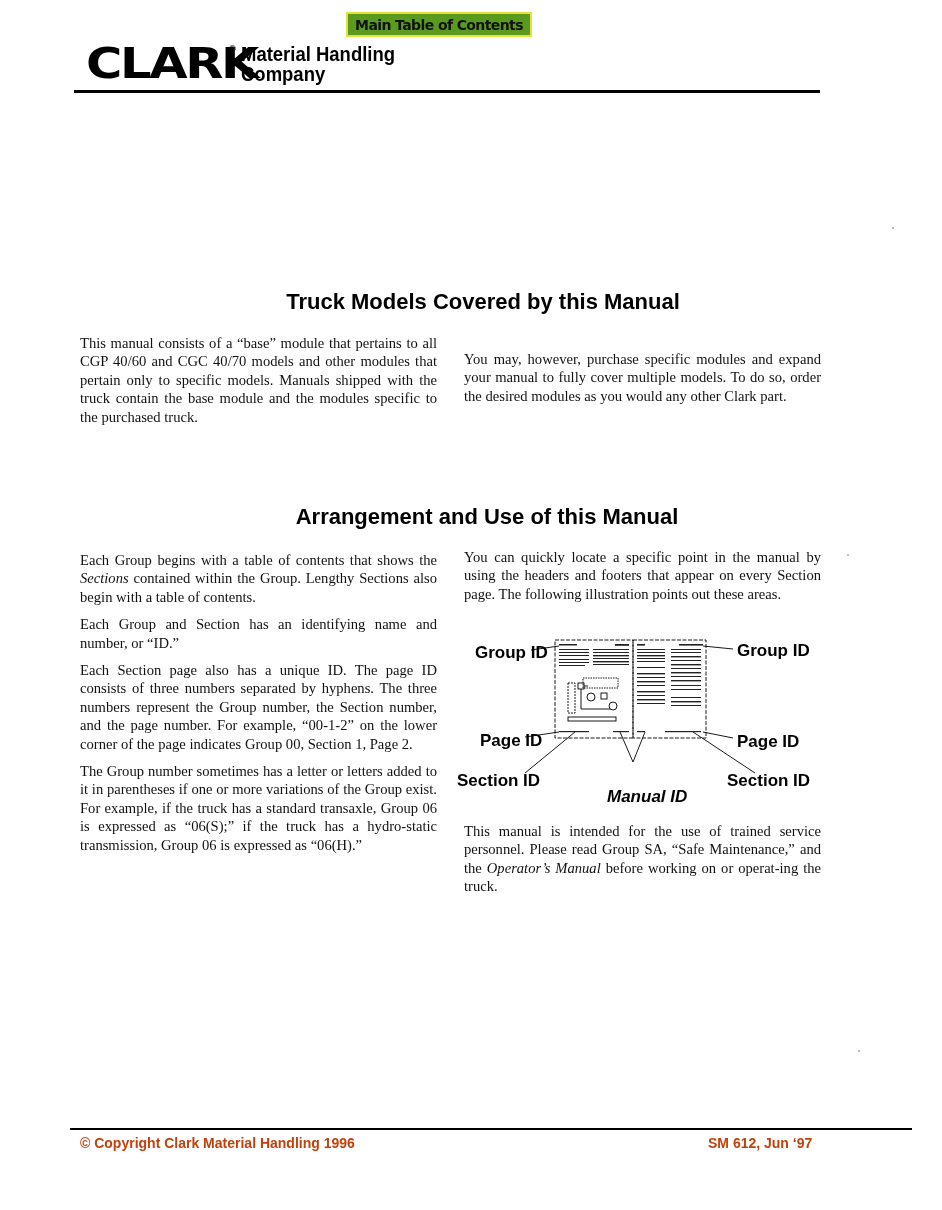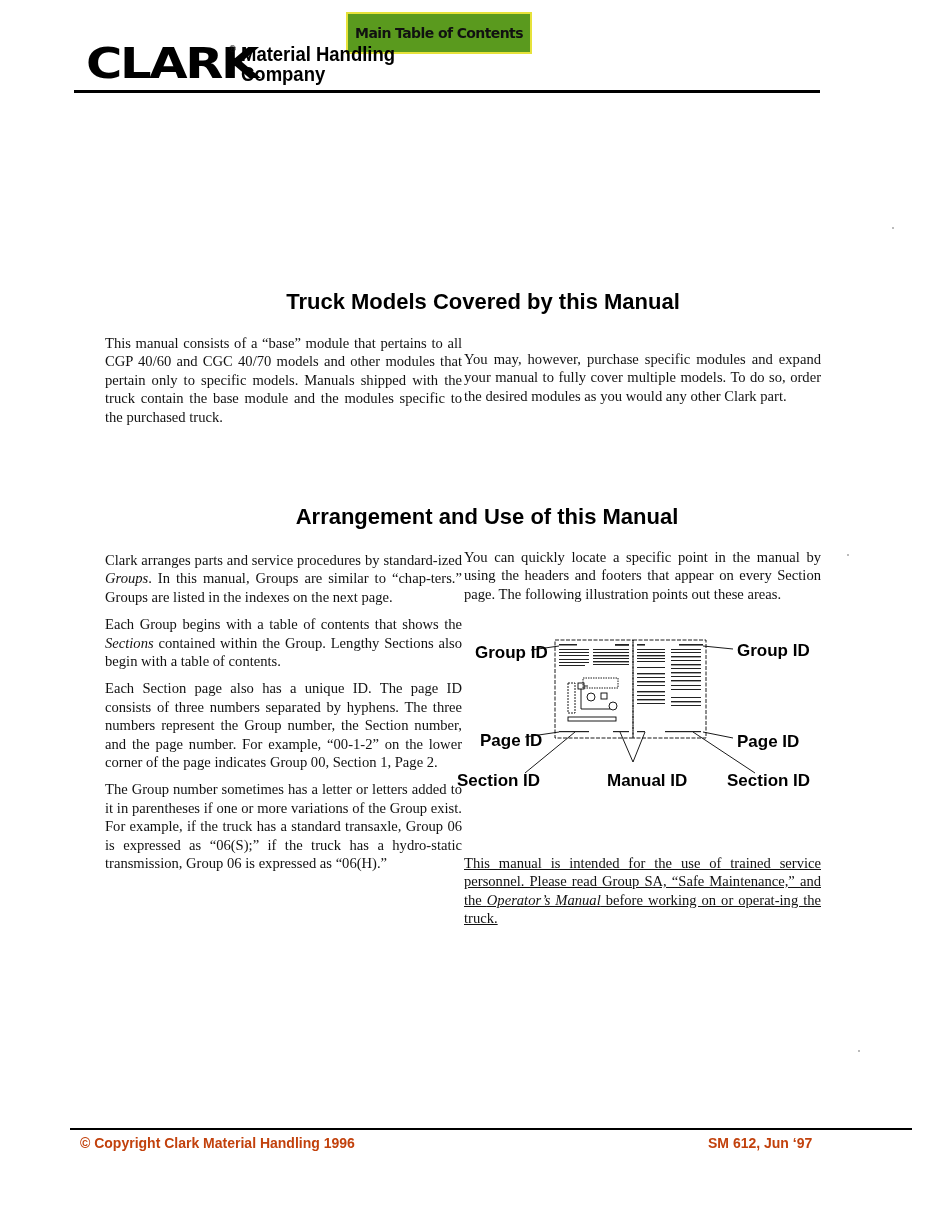--- a/index.html
+++ b/index.html
@@ -1,21 +1,21 @@
 <!DOCTYPE html>
 <html><head>
   <meta charset="utf-8">
   <style>
     html, body { margin: 0; padding: 0; background: #ffffff; }
     body { width: 942px; height: 1210px; position: relative; overflow: hidden; color: #111; }
     .abs { position: absolute; }
 
     
     .toc-button {
-      left: 346px; top: 12px; width: 186px; height: 42px;
+      left: 346px; top: 12px; width: 186px; height: 25px;
       background: #5a9a1e; border: 2px solid #e6e23a; box-sizing: border-box;
       display: flex; align-items: center; justify-content: center;
       font-family: "DejaVu Sans", sans-serif; font-size: 14px; font-weight: bold;
       color: #111; letter-spacing: -0.6px; cursor: pointer;
     }
 
     
     .logo-mark {
       left: 86px; top: 44px; height: 40px;
       font-family: "DejaVu Sans", sans-serif; font-weight: bold; font-size: 42px;
@@ -37,27 +37,27 @@
     }
     .h-truck { top: 289px; left: 12px; }
     .h-arrange { top: 504px; left: 16px; }
 
     
     .col {
       font-family: "Liberation Serif", serif; font-size: 14.6px; line-height: 18.4px;
       color: #111; text-align: justify; hyphens: manual;
     }
     .col p { margin: 0 0 9px 0; }
-    .col-left { left: 80px; width: 357px; margin-left: 25px; }
+    .col-left { left: 80px; width: 357px; }
     .col-right { left: 464px; width: 357px; margin-top: 16px; }
     .t1l { top: 334px; }
     .t1r { top: 334px; }
     .t2l { top: 551px; }
     .t2r { top: 532px; }
-    .t3r { top: 838px; text-decoration: underline; }
+    .t3r { top: 806px; }
     .last-line { text-align-last: left; }
 
     
     .diagram { left: 455px; top: 625px; width: 350px; height: 175px; }
     .diag-label {
       position: absolute; font-family: "Liberation Sans", sans-serif; font-weight: bold;
       font-size: 17px; color: #000; white-space: nowrap;
     }
 
     
@@ -86,22 +86,22 @@
 <div class="abs heading h-truck">Truck Models Covered by this Manual</div>
 <div class="abs col col-left t1l">
   <p class="last-line">This manual consists of a “base” module that pertains to all CGP 40/60 and CGC 40/70 models and other modules that pertain only to specific models. Manuals shipped with the truck contain the base module and the modules specific to the purchased truck.</p>
 </div>
 <div class="abs col col-right t1r">
   <p class="last-line">You may, however, purchase specific modules and expand your manual to fully cover multiple models. To do so, order the desired modules as you would any other Clark part.</p>
 </div>
 
 <div class="abs heading h-arrange">Arrangement and Use of this Manual</div>
 <div class="abs col col-left t2l">
-  <p class="last-line"><span>Clark arranges parts and service procedures by standard-ized </span><em>Groups</em><span>. In this manual, Groups are similar to “chap-ters.” Groups are listed in the indexes on the next page.</span></p>
   <p class="last-line"><span>Each Group begins with a table of contents that shows the </span><em>Sections</em><span> contained within the Group. Lengthy Sections also begin with a table of contents.</span></p>
+  <p class="last-line"><span>Each Group and Section has an identifying name and number, or “ID.”</span></p>
   <p class="last-line"><span>Each Section page also has a unique ID. The page ID consists of three numbers separated by hyphens. The three numbers represent the Group number, the Section number, and the page number. For example, “00-1-2” on the lower corner of the page indicates Group 00, Section 1, Page 2.</span></p>
   <p class="last-line"><span>The Group number sometimes has a letter or letters added to it in parentheses if one or more variations of the Group exist. For example, if the truck has a standard transaxle, Group 06 is expressed as “06(S);” if the truck has a hydro-static transmission, Group 06 is expressed as “06(H).”</span></p>
 </div>
 <div class="abs col col-right t2r">
   <p class="last-line">You can quickly locate a specific point in the manual by using the headers and footers that appear on every Section page. The following illustration points out these areas.</p>
 </div>
 
 <div class="abs diagram">
   <svg width="350" height="175" viewBox="0 0 350 175">
     <g fill="none" stroke="#000" stroke-width="0.9">
@@ -179,21 +179,21 @@
         <rect x="216" y="80" width="30" height="1"></rect>
       <rect x="182" y="106" width="8" height="1.2"></rect>
         <rect x="210" y="106" width="36" height="1.2"></rect>
     </g>
   </svg>
   <div class="diag-label" style="left:20px; top:18px;">Group ID</div>
   <div class="diag-label" style="left:282px; top:16px;">Group ID</div>
   <div class="diag-label" style="left:25px; top:106px;">Page ID</div>
   <div class="diag-label" style="left:282px; top:107px;">Page ID</div>
   <div class="diag-label" style="left:2px; top:146px;">Section ID</div>
-  <div class="diag-label" style="left:152px; top:146px;">Manual ID</div>
+  <div class="diag-label" style="left:152px; top:162px;font-style:italic;">Manual ID</div>
   <div class="diag-label" style="left:272px; top:146px;">Section ID</div>
 </div>
 
 <div class="abs col col-right t3r">
   <p class="last-line"><span>This manual is intended for the use of trained service personnel. Please read Group SA, “Safe Maintenance,” and the </span><em>Operator’s Manual</em><span> before working on or operat-ing the truck.</span></p>
 </div>
 
 <div class="abs speck" style="left:892px; top:227px;"></div>
 <div class="abs speck" style="left:847px; top:554px;"></div>
 <div class="abs speck" style="left:858px; top:1050px;"></div>

